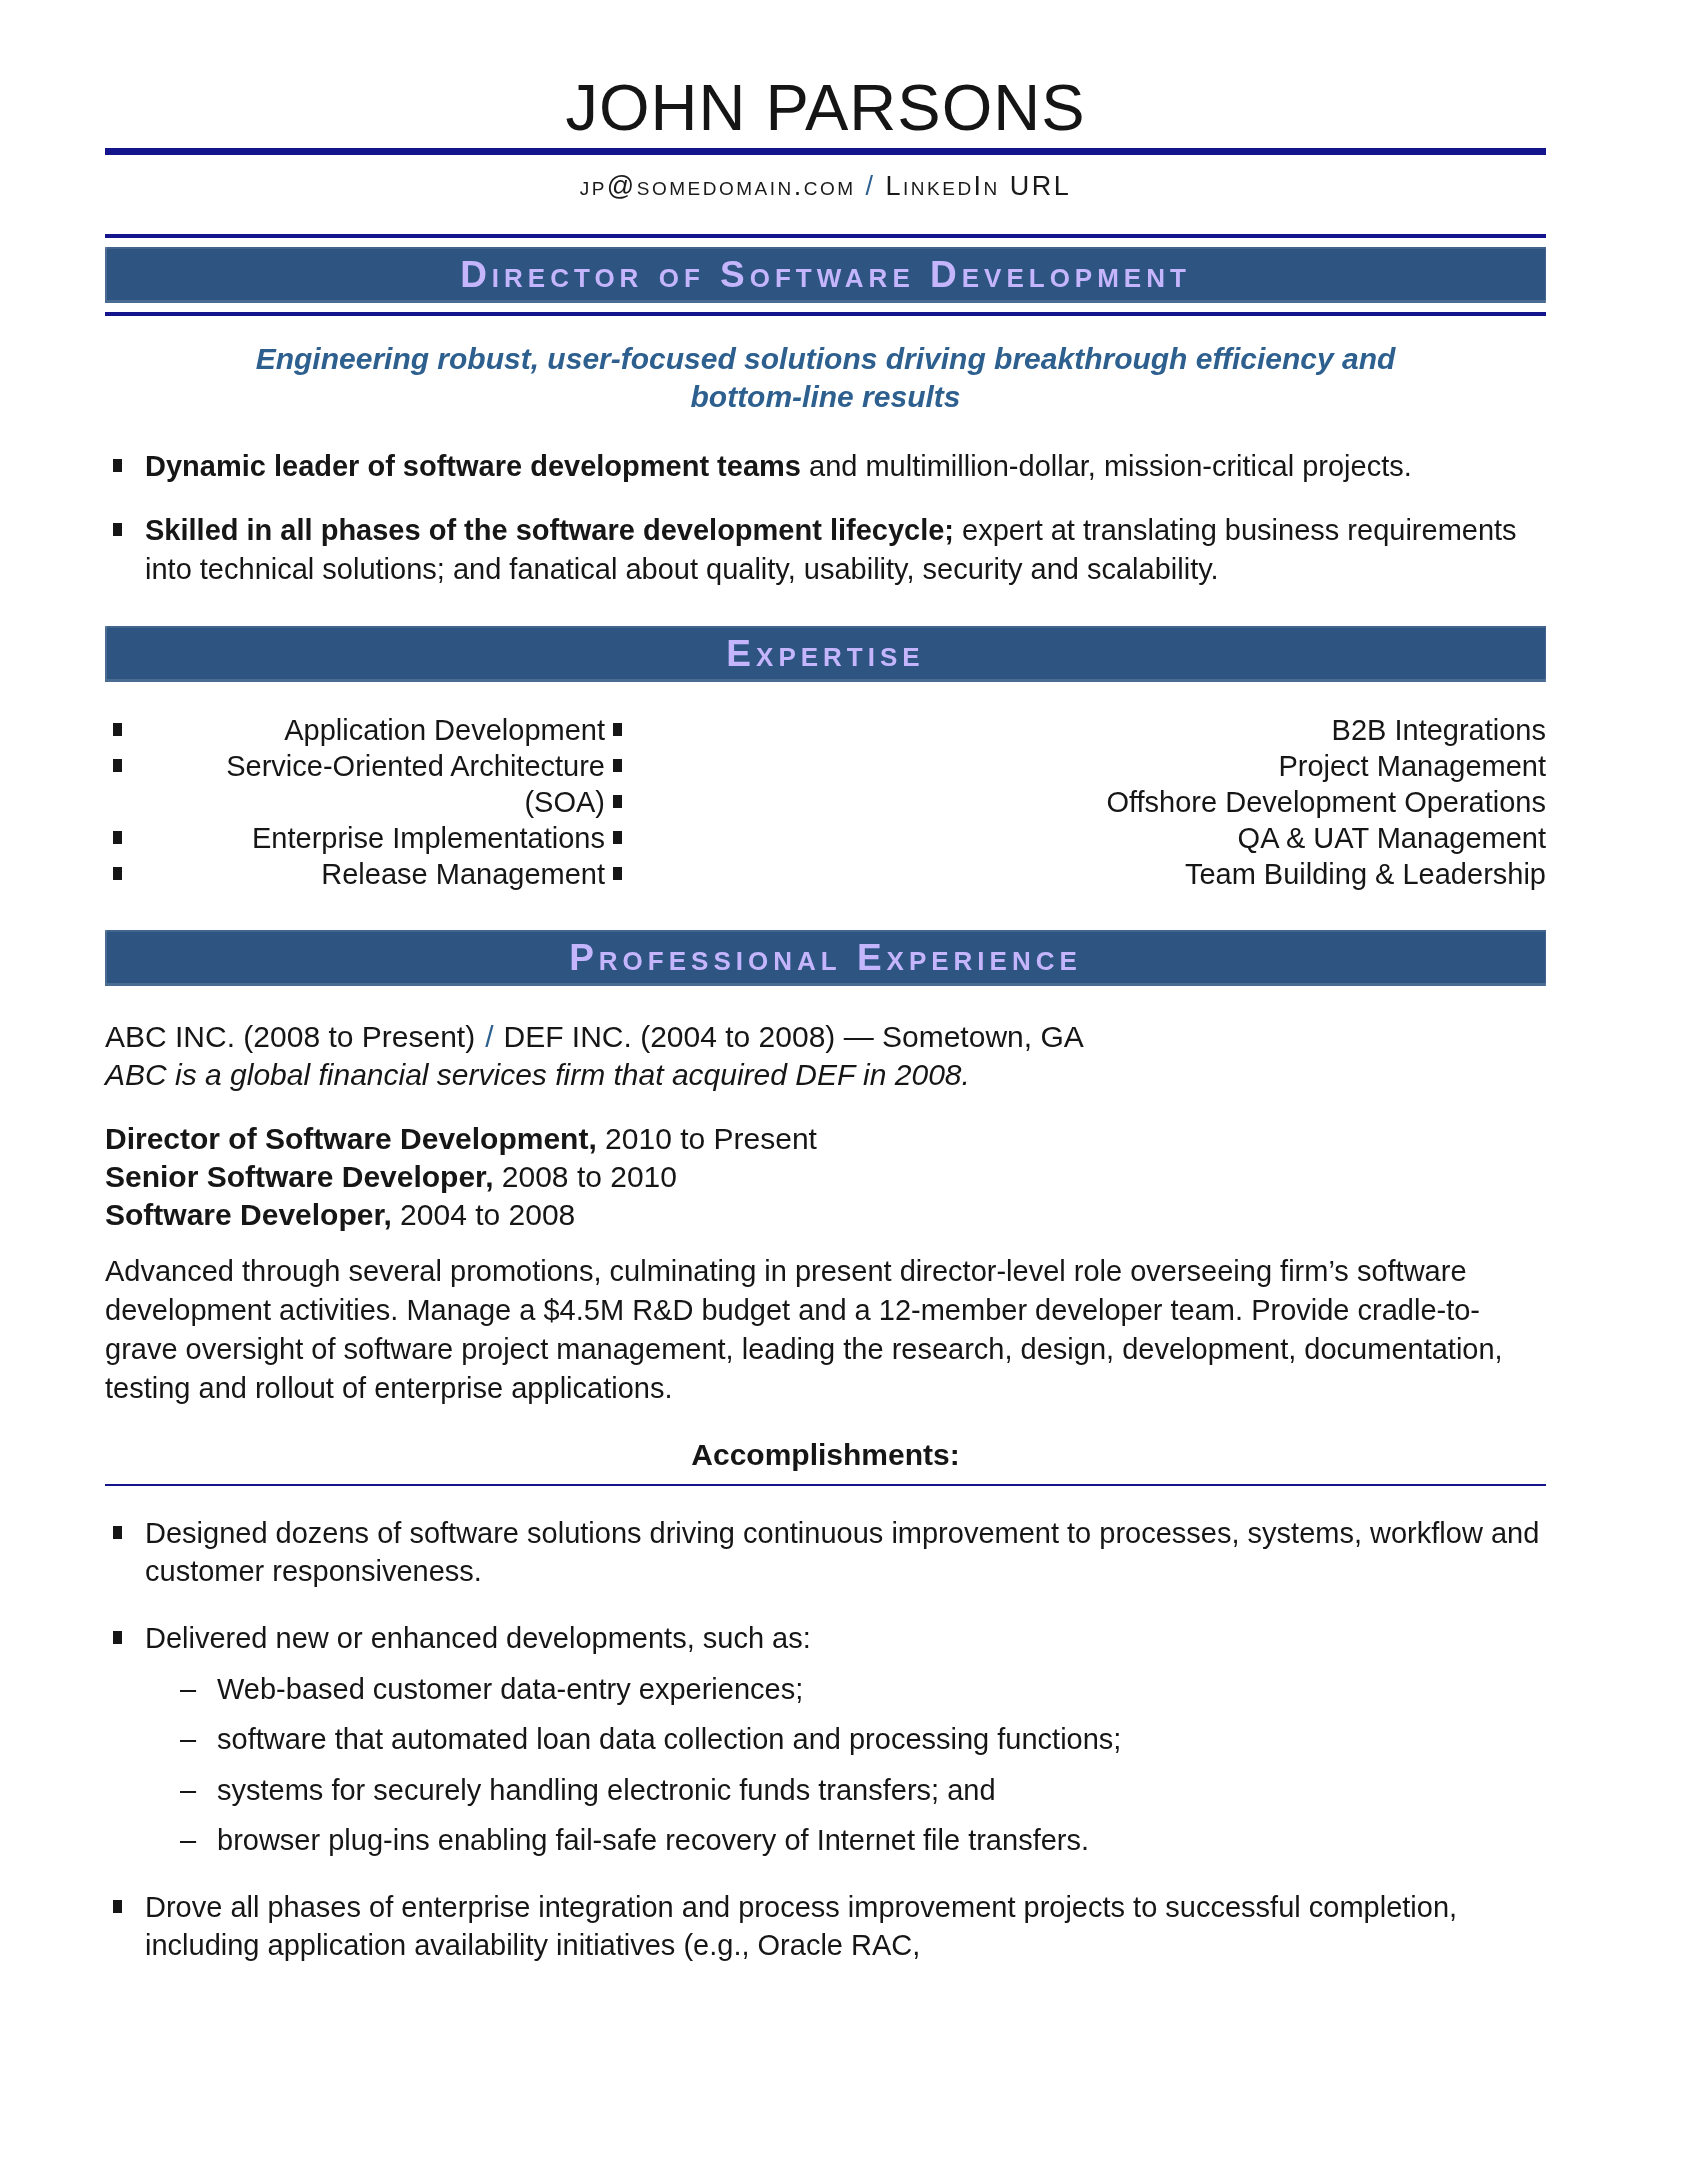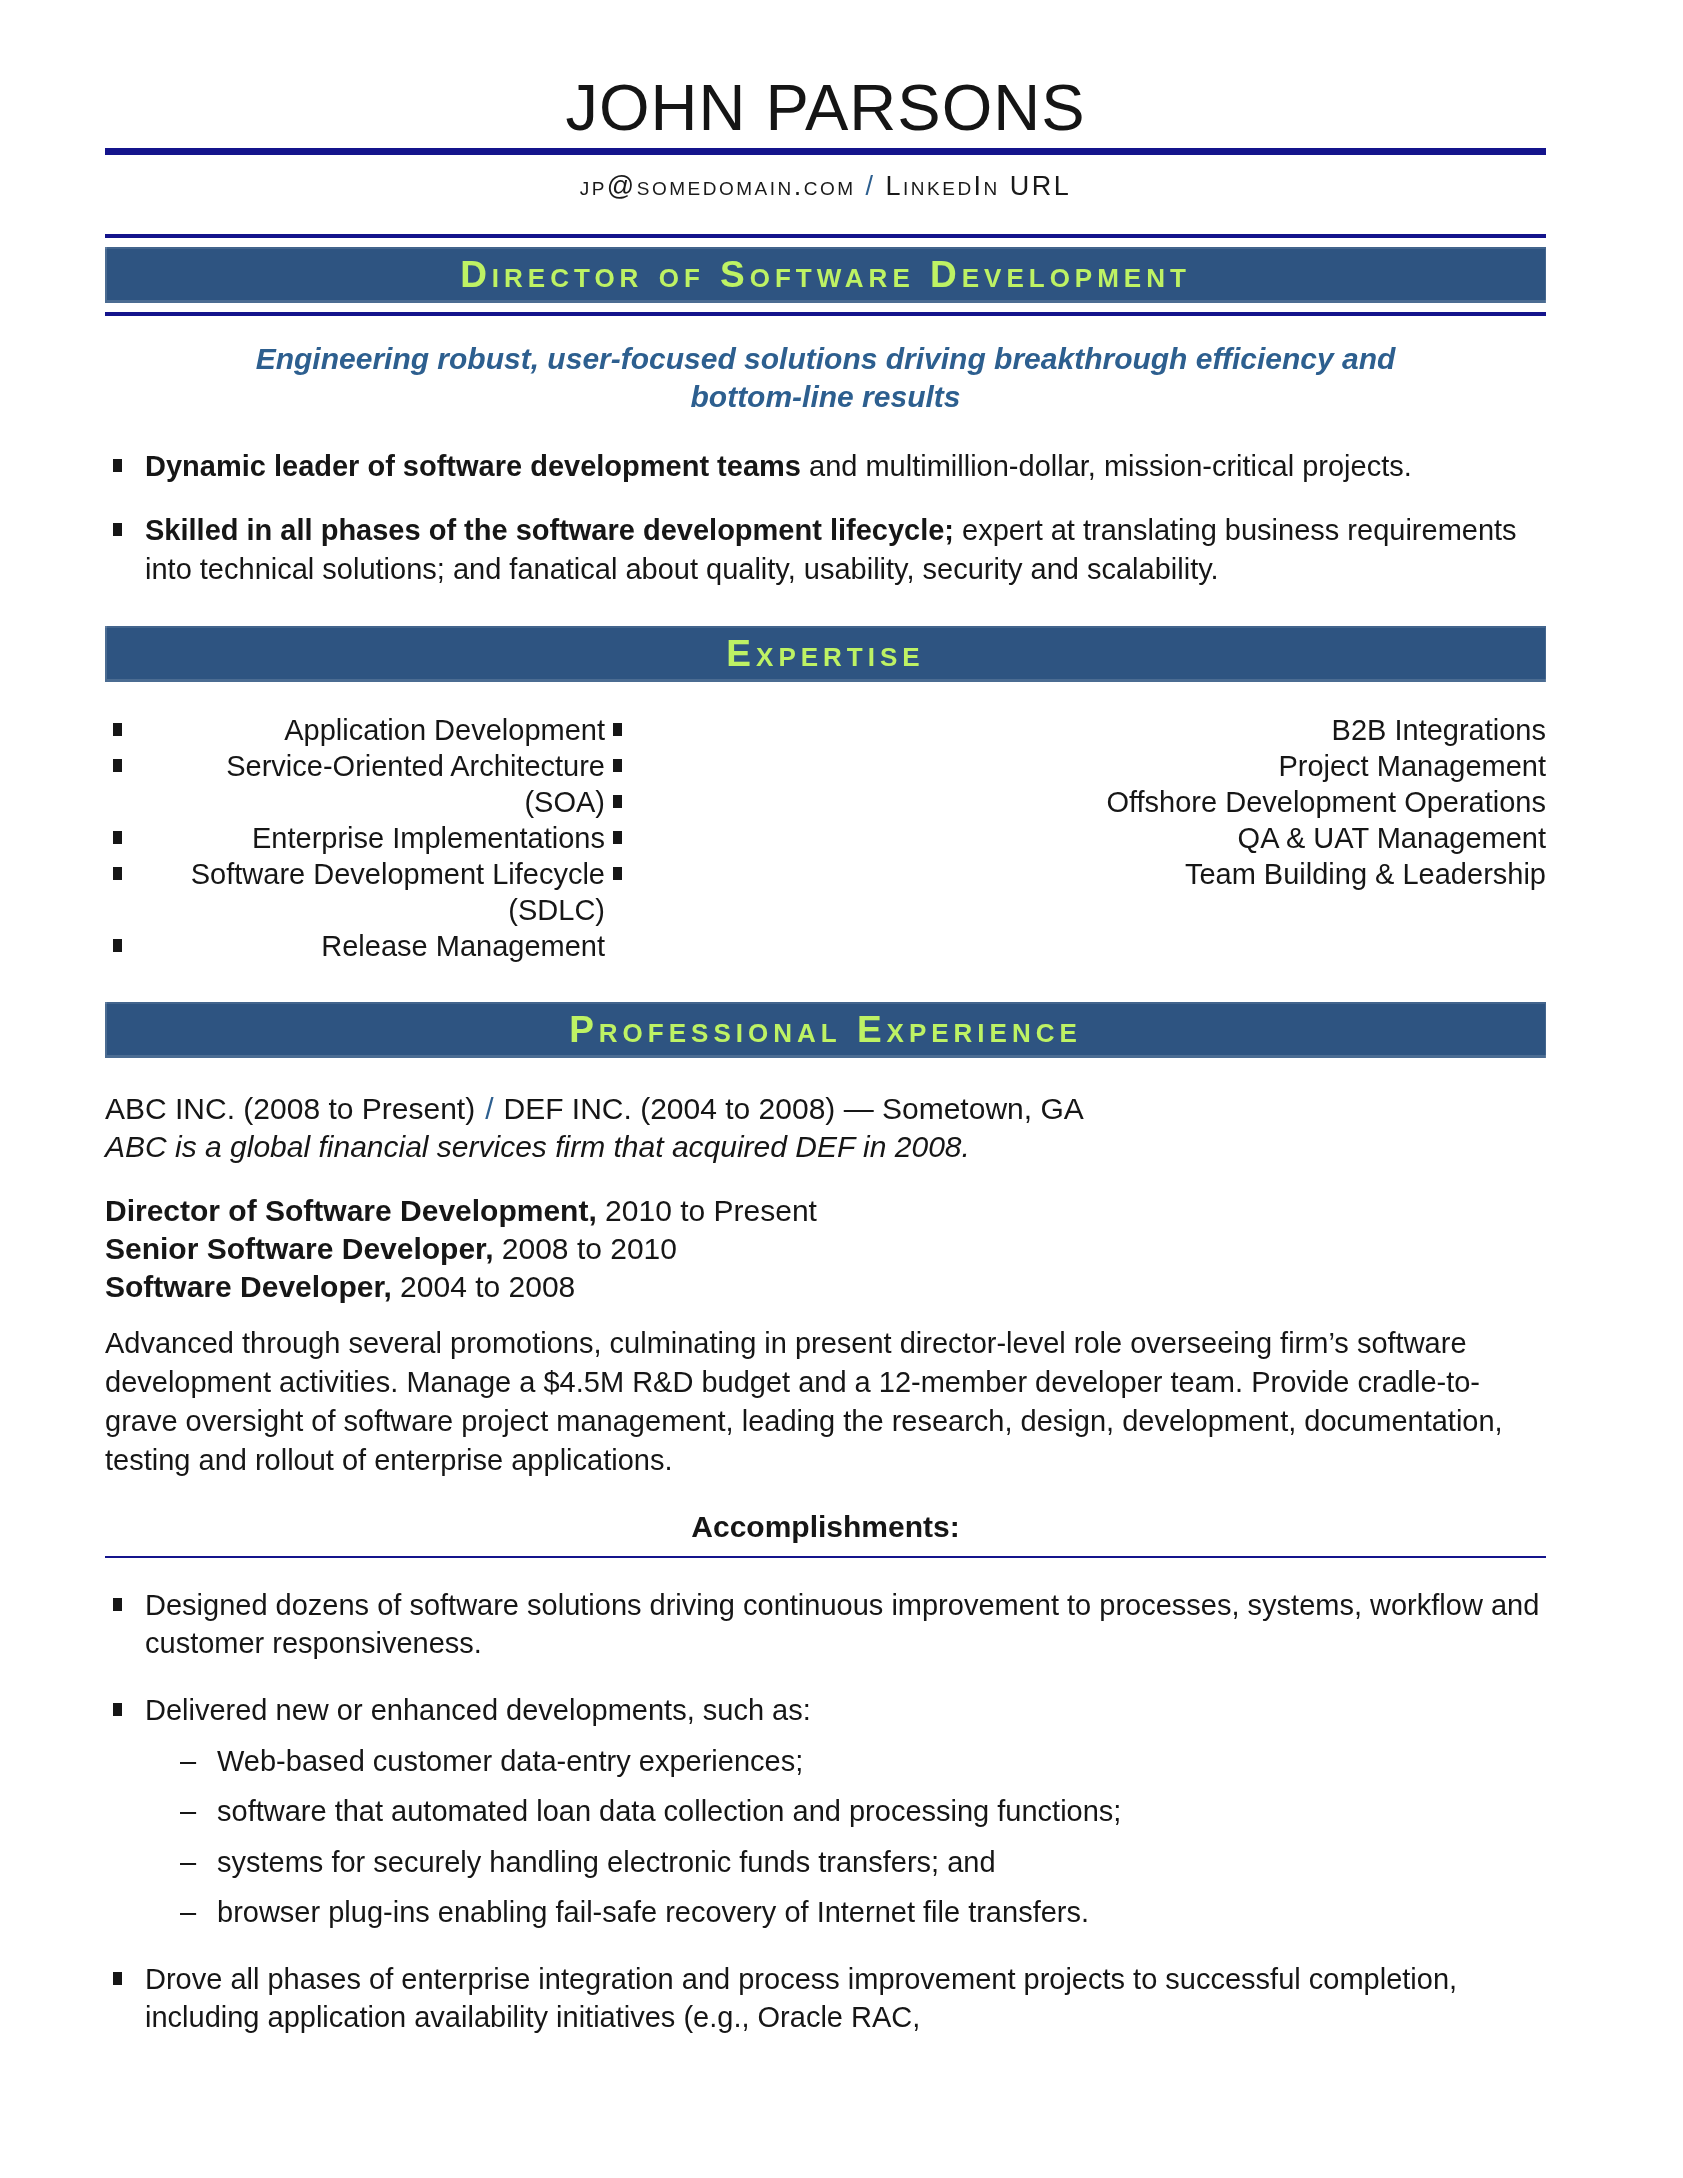--- a/index.html
+++ b/index.html
@@ -48,21 +48,21 @@
     color: #1a1a1a;
   }
   .sep {
     color: var(--steel_blue);
     margin: 0 10px;
   }
 
   
   .band {
     background: var(--band_blue);
-    color: #bef264;
+    color: #c4b5fd;
     text-align: center;
     font-variant: small-caps;
     font-weight: bold;
     font-size: 37px;
     letter-spacing: 5px;
     height: 56px;
     line-height: 56px;
     box-shadow: inset 2px -3px 0 rgba(255,255,255,0.14), inset -1px 2px 0 rgba(255,255,255,0.10);
   }
   .band-group { margin-top: 30px; }
@@ -181,21 +181,20 @@
     </ul>
 
     <div class="band section-band">
       <span>Expertise</span>
     </div>
     <div class="expertise-cols">
       <ul class="bullets col-left">
         <li><span class="marker"></span><span>Application Development</span></li>
         <li><span class="marker"></span><span>Service-Oriented Architecture (SOA)</span></li>
         <li><span class="marker"></span><span>Enterprise Implementations</span></li>
-        <li><span class="marker"></span><span>Software Development Lifecycle (SDLC)</span></li>
         <li><span class="marker"></span><span>Release Management</span></li>
       </ul>
       <ul class="bullets col-right">
         <li><span class="marker"></span><span>B2B Integrations</span></li>
         <li><span class="marker"></span><span>Project Management</span></li>
         <li><span class="marker"></span><span>Offshore Development Operations</span></li>
         <li><span class="marker"></span><span>QA &amp; UAT Management</span></li>
         <li><span class="marker"></span><span>Team Building &amp; Leadership</span></li>
       </ul>
     </div>

